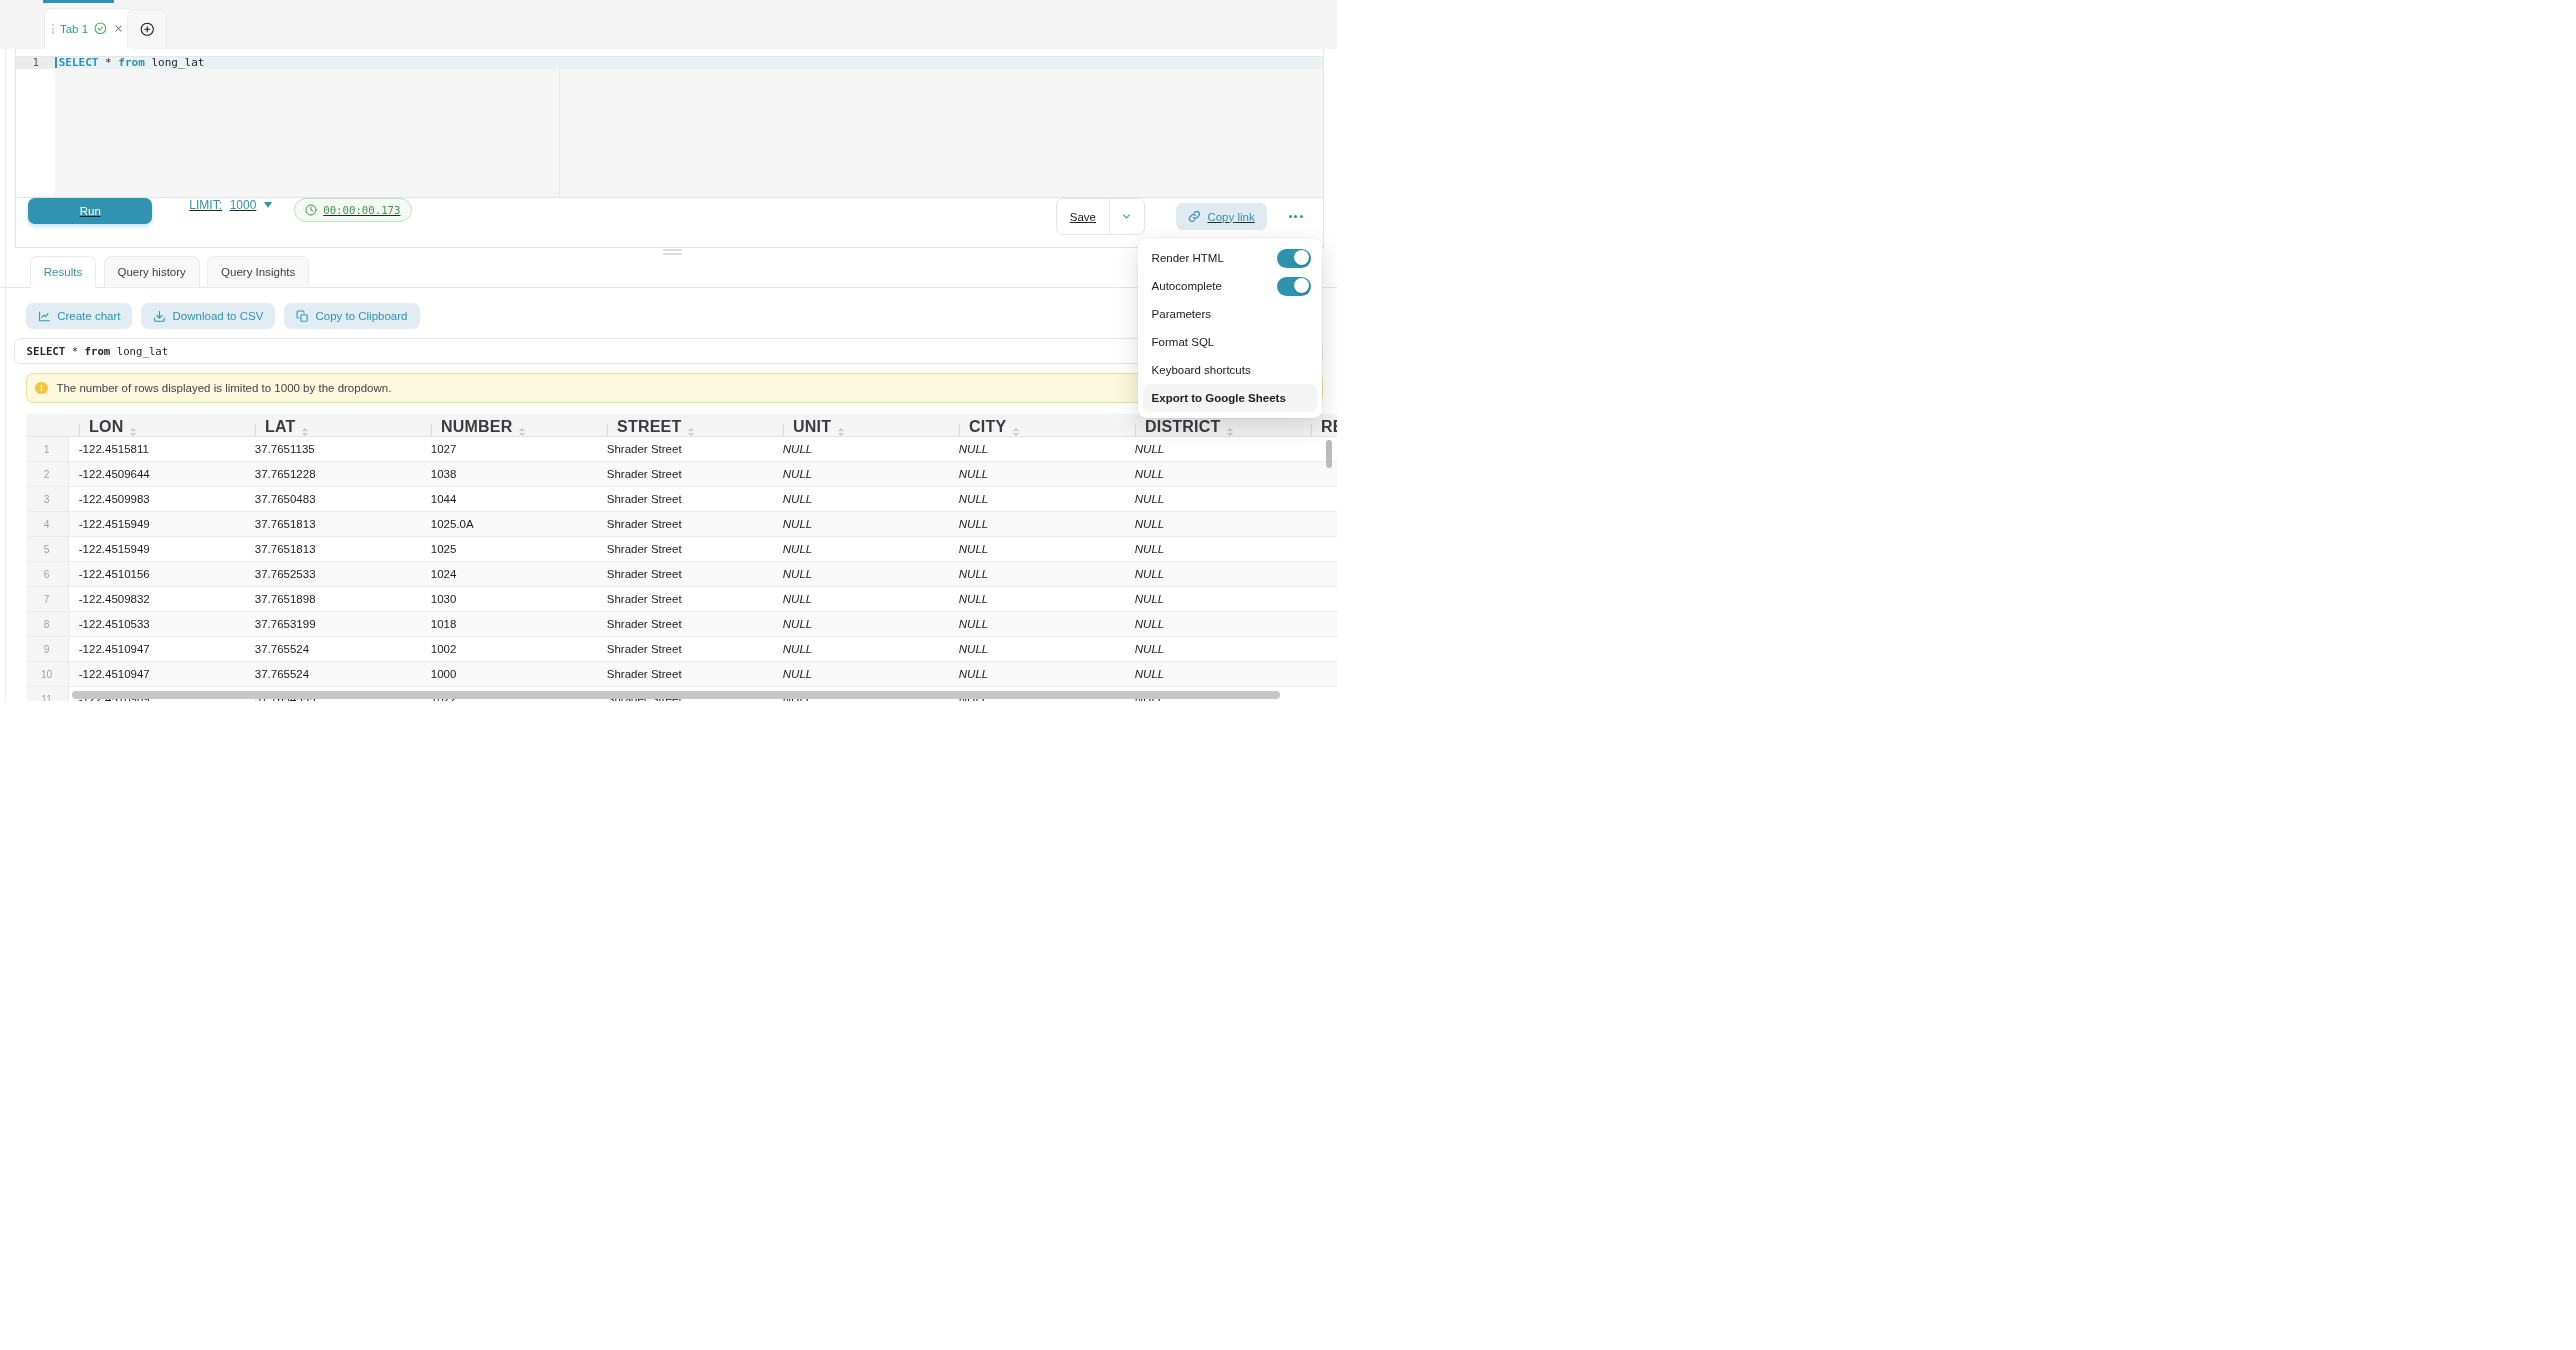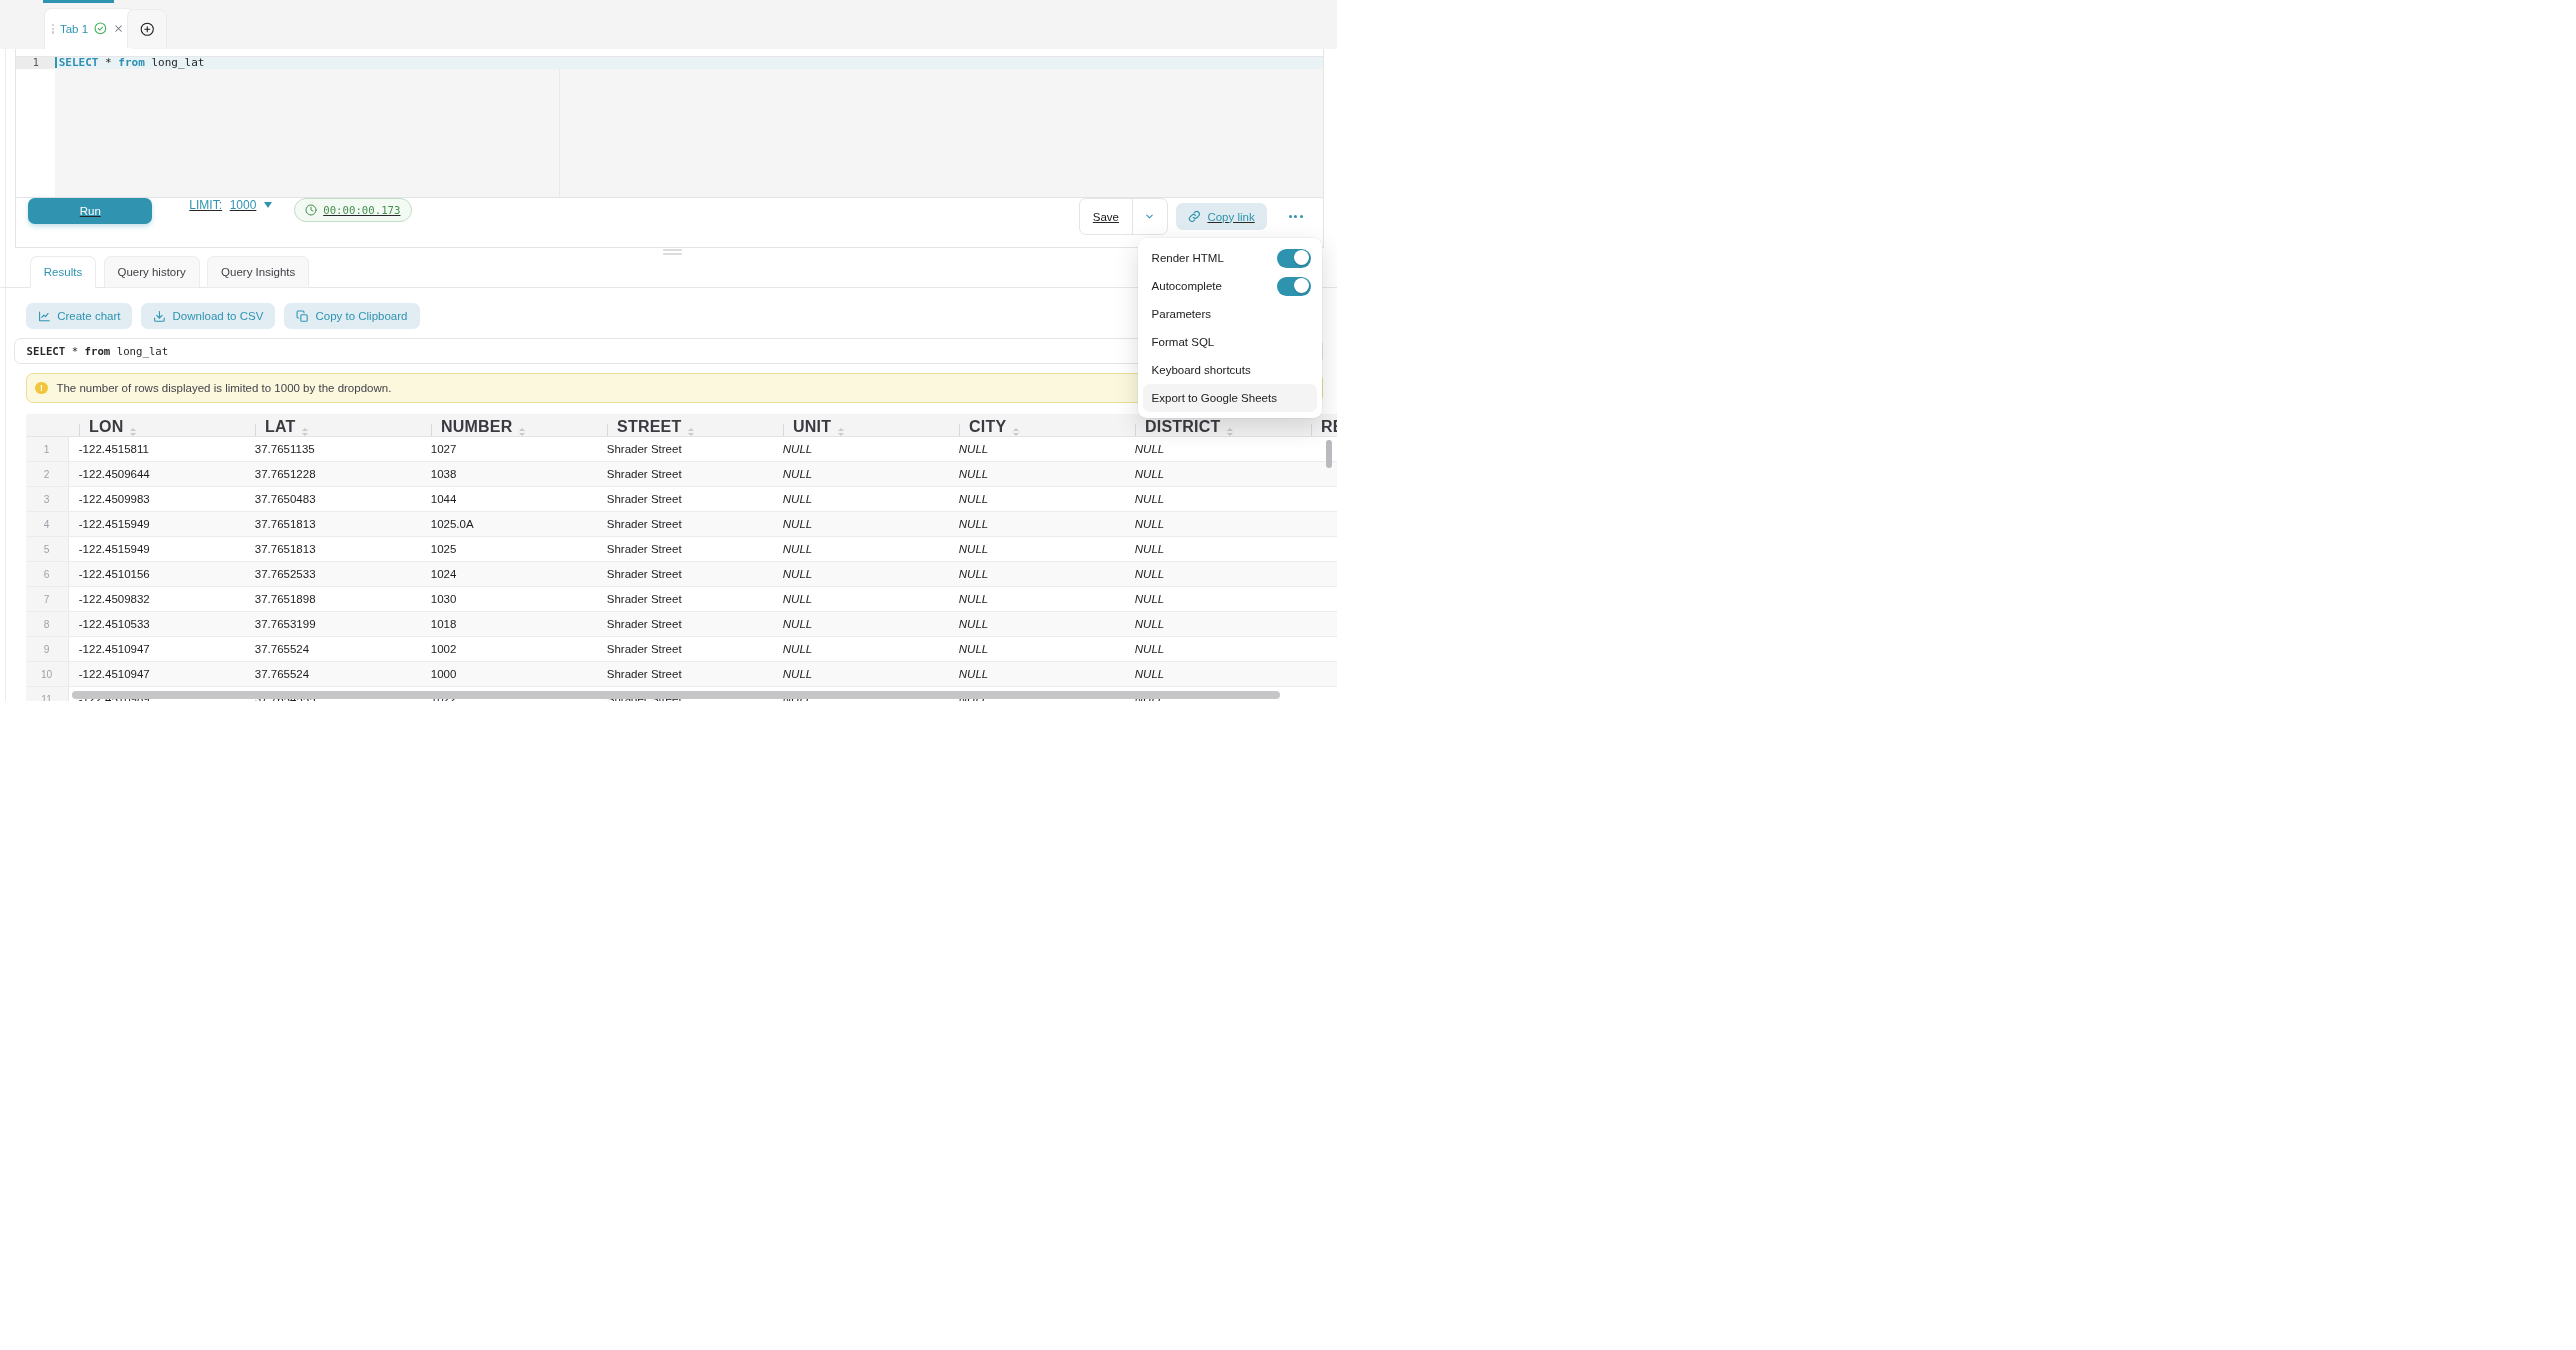--- a/index.html
+++ b/index.html
@@ -44,21 +44,21 @@
     border-radius:6.8px; box-shadow:0 2.6px 5.1px rgba(47,148,176,.28); display:flex; align-items:center; justify-content:center; }
   .limit-wrap { display:flex; align-items:center; gap:7.7px; margin-left:37px; color:#2f94b0; font-size:12px; }
   .caret-down { width:0; height:0; border-left:4.7px solid transparent; border-right:4.7px solid transparent; border-top:6px solid #2f94b0; }
   .timer { margin-left:22px; height:24px; padding:0 10.2px; border:0.9px solid #c3dcc6; background:#f3faf3;
     border-radius:12px; display:flex; align-items:center; gap:6px; color:#44904d; }
   .timer .t-val { font-size:10.7px; }
   .right-group { margin-left:auto; display:flex; align-items:center; }
   .save-split { display:flex; height:37px; border:0.9px solid #e4e4e7; border-radius:6.8px; overflow:hidden; background:#fff; }
   .save-main { padding:0 12.8px; display:flex; align-items:center; font-size:11.5px; color:#18181b; }
   .save-caret { width:35px; display:flex; align-items:center; justify-content:center; border-left:0.9px solid #e4e4e7; color:#2f94b0; }
-  .copylink-btn { margin-left:8px; height:27px; padding:0 12px; background:#dfebf0; border-radius:6.8px;
+  .copylink-btn { margin-left:31px; height:27px; padding:0 12px; background:#dfebf0; border-radius:6.8px;
     display:flex; align-items:center; gap:6.8px; color:#2e93ae; font-size:11.5px; }
   .ellipsis-btn { margin-left:13.6px; width:31px; height:25.6px; display:flex; align-items:center; justify-content:center; gap:2.6px; }
   .ellipsis-btn i { width:3px; height:3px; border-radius:50%; background:#2f94b0; }
 
   
   .drag-handle { position:absolute; left:663px; top:249px; width:19px; height:6px; display:flex; flex-direction:column; justify-content:space-between; }
   .drag-handle i { height:1.7px; background:#dcdcdf; border-radius:0.9px; }
 
   
   .rtabs-line { position:absolute; left:0; right:0; top:287px; height:0.9px; background:#e7e7ea; }
@@ -108,21 +108,21 @@
 
   
   .v-thumb { position:absolute; right:5.1px; top:440px; width:6px; height:28px; background:#b9b9be; border-radius:3.4px; z-index:8; }
   .h-thumb { position:absolute; left:72px; top:691px; width:1208px; height:7.7px; background:#c6c6c9; border-radius:4.3px; z-index:8; }
 
   
   .menu { position:absolute; left:1138px; top:238px; width:184px; background:#fff; border-radius:8.5px;
     box-shadow:0 8.5px 25.6px rgba(0,0,0,.14), 0 0 0 0.9px rgba(0,0,0,.03); padding:6px 5.1px; z-index:50; }
   .menu-item { height:28px; display:flex; align-items:center; justify-content:space-between;
     padding:0 6px 0 8.5px; border-radius:6.8px; font-size:11.5px; color:#202024; }
-  .menu-item.hl { background:#f4f4f5; }
+  .menu-item.hl { background:#f4f4f5;font-weight:bold; }
   .toggle { width:34px; height:19px; border-radius:9.4px; background:#2e93ae; position:relative; flex:none; }
   .toggle .knob { position:absolute; top:1.7px; right:1.7px; width:15.3px; height:15.3px; border-radius:50%; background:#fff;
     box-shadow:0 0.9px 1.7px rgba(0,0,0,.2); }
 </style>
 </head>
 <body>
 
 <div id="app">
 
   <div class="top-accent"></div>

